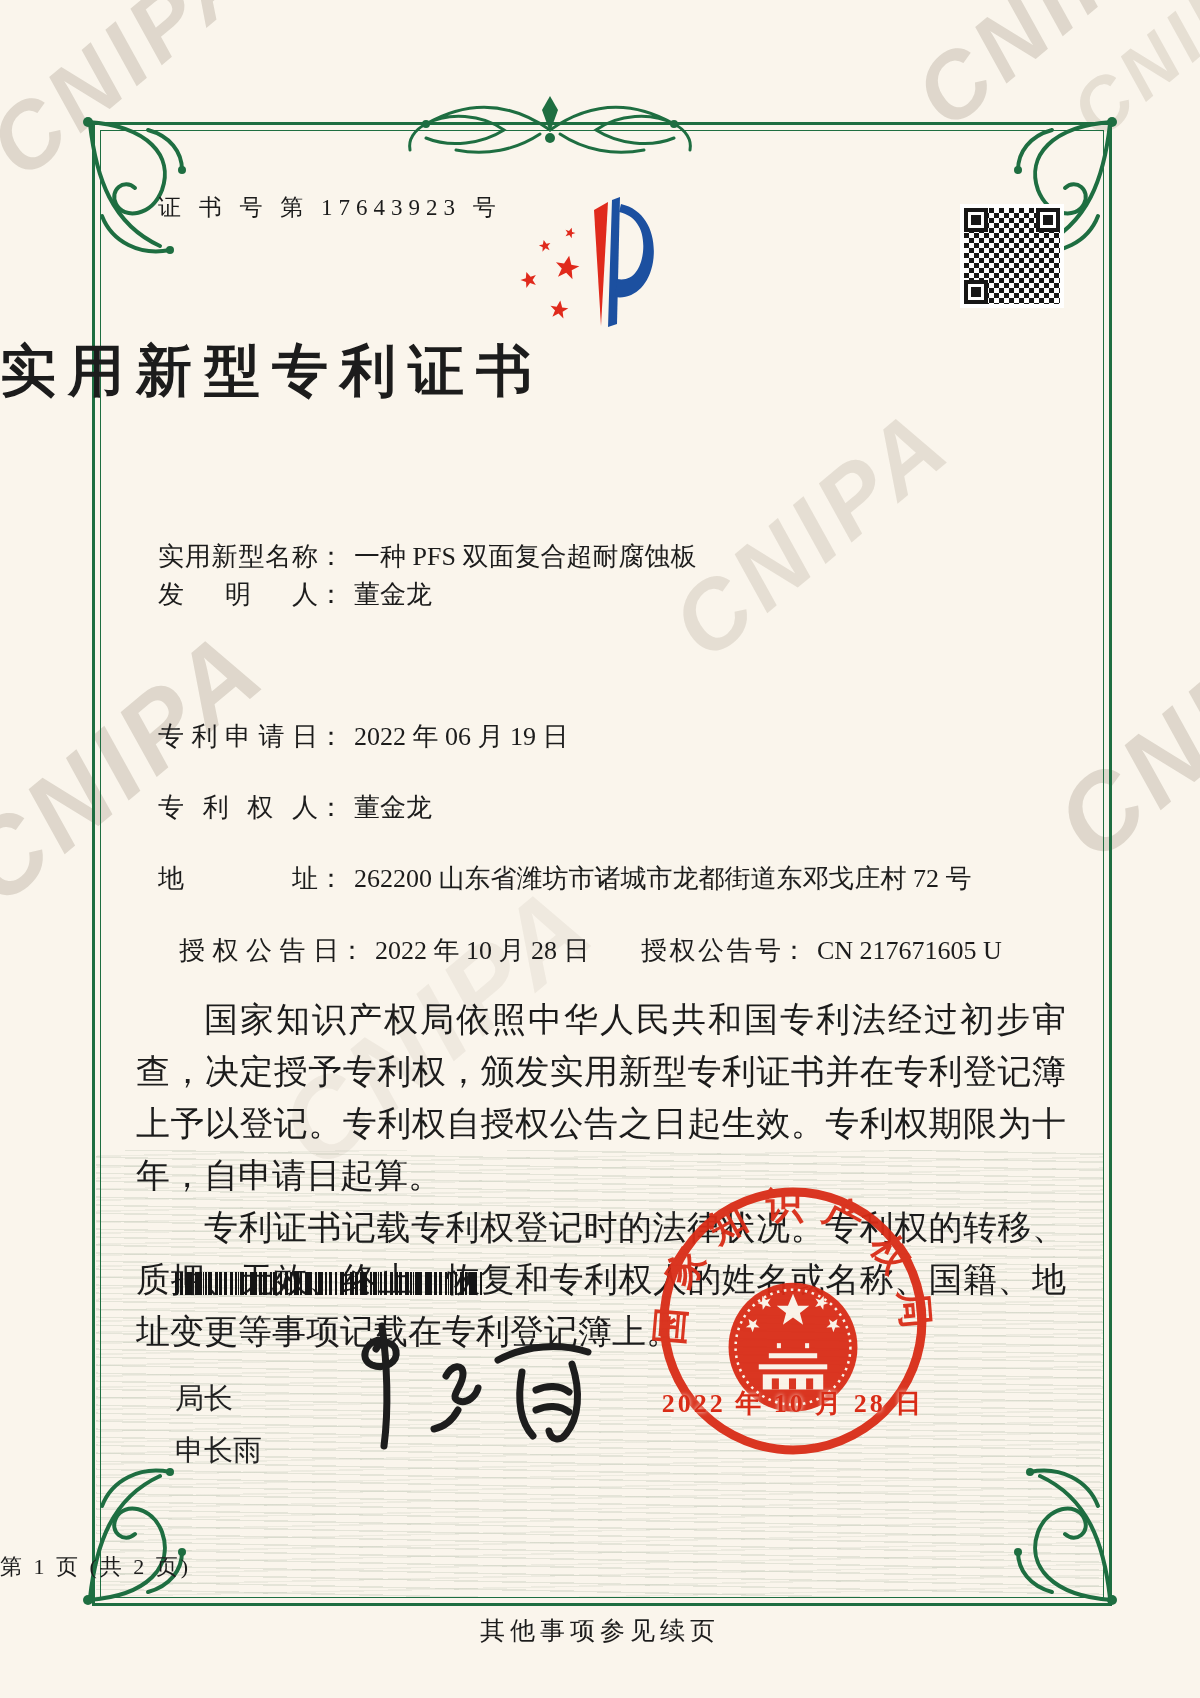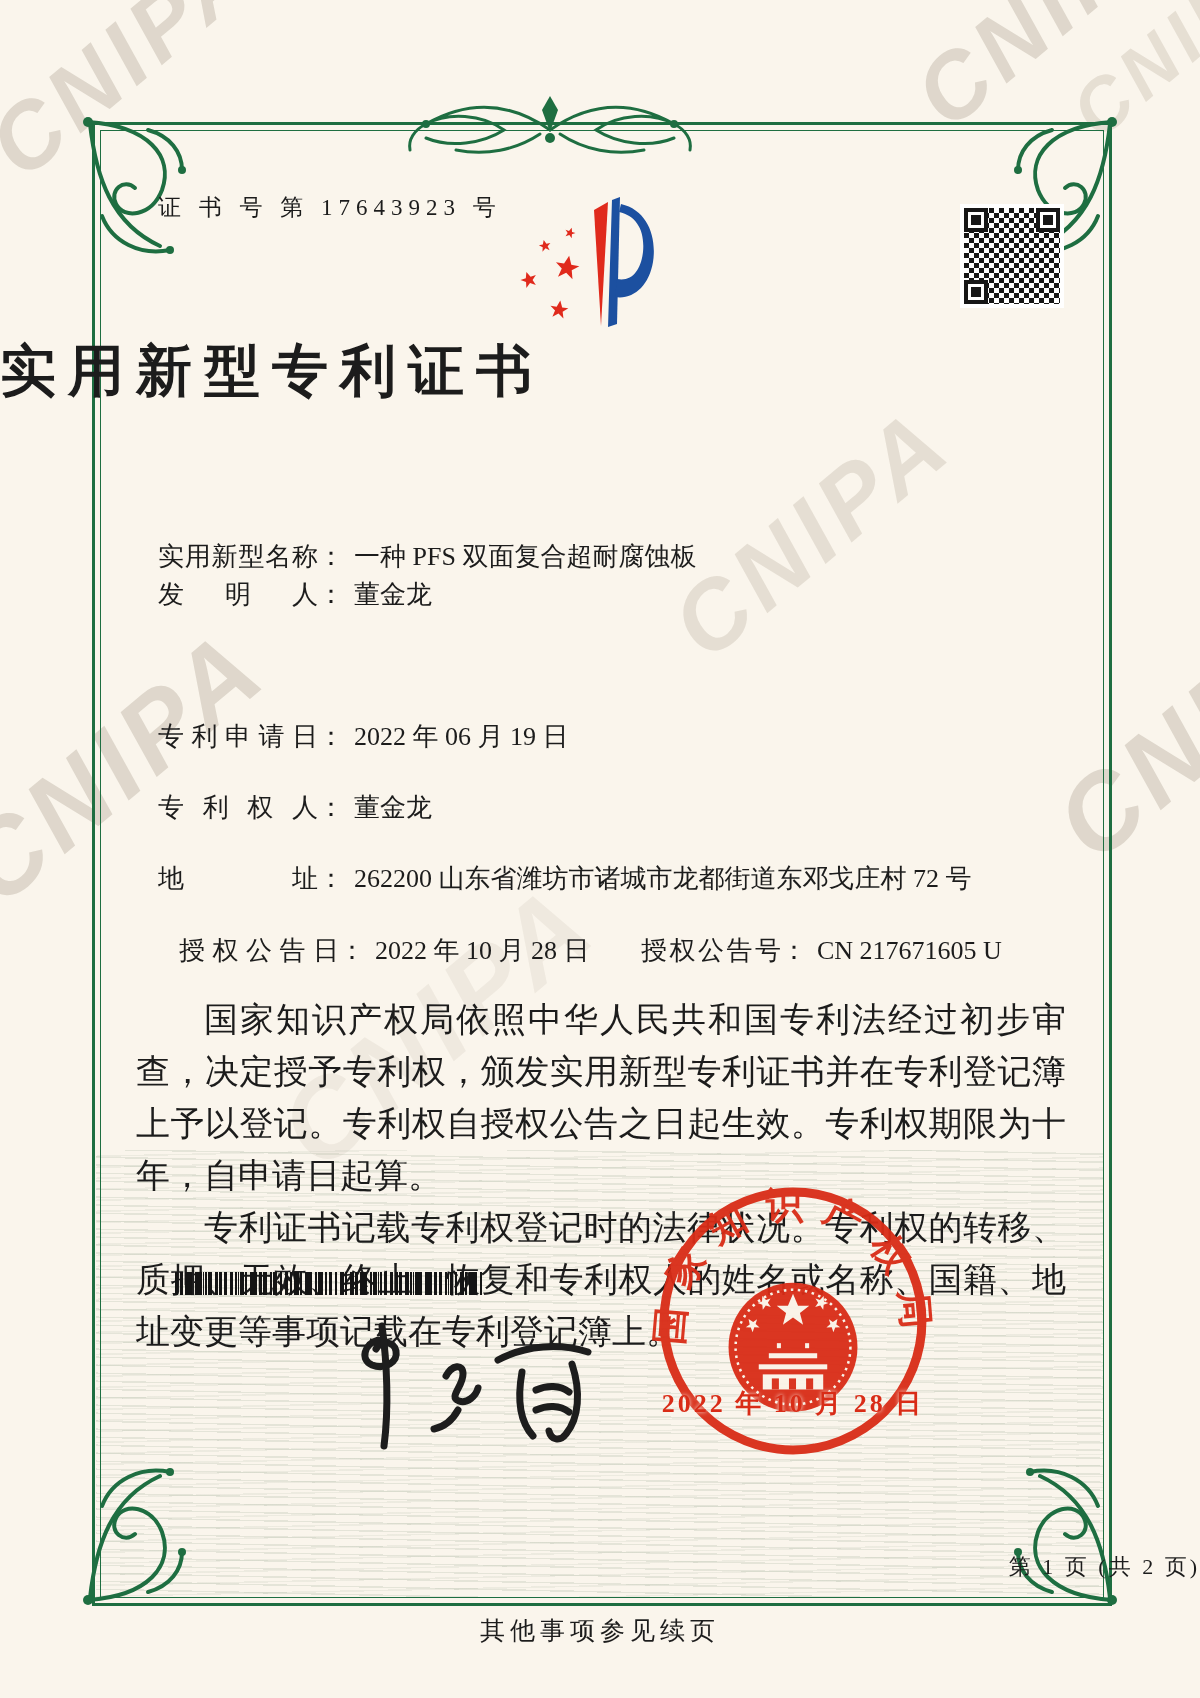--- a/index.html
+++ b/index.html
@@ -73,21 +73,21 @@
 
   .signer{position:absolute;left:175px;top:1372px;z-index:5;font-family:"Liberation Sans",sans-serif;
           font-size:29px;font-weight:500;line-height:52px;color:#222;}
   .signature{position:absolute;left:330px;top:1318px;width:280px;height:150px;z-index:6;}
 
   .seal{position:absolute;left:652px;top:1180px;width:282px;height:282px;z-index:6;opacity:.95;}
   .seal-date{position:absolute;left:652px;top:1386px;width:282px;text-align:center;z-index:7;
              color:#d92c17;font-size:26px;font-weight:700;letter-spacing:3px;
              text-shadow:0 0 4px rgba(250,245,236,.9);}
 
-  .page-num{position:absolute;left:0;top:1552px;width:100%;text-align:right;font-size:22px;
+  .page-num{position:absolute;left:0;top:1552px;width:100%;text-align:left;font-size:22px;
             letter-spacing:3px;z-index:5;}
   .cont-note{position:absolute;left:0;top:1614px;width:100%;text-align:center;font-size:25px;
              letter-spacing:5px;z-index:5;}
 </style>
 </head>
 <body>
 
 <div class="page">
 
   <span class="wm wm1">CNIPA</span>
@@ -222,20 +222,24 @@
     </span>
   </div>
 
   <div class="body-text">
     <p>国家知识产权局依照中华人民共和国专利法经过初步审查，决定授予专利权，颁发实用新型专利证书并在专利登记簿上予以登记。专利权自授权公告之日起生效。专利权期限为十年，自申请日起算。</p>
     <p>专利证书记载专利权登记时的法律状况。专利权的转移、质押、无效、终止、恢复和专利权人的姓名或名称、国籍、地址变更等事项记载在专利登记簿上。</p>
   </div>
 
   <div class="barcode"></div>
 
+  <div class="signer">
+    <div>局长</div>
+    <div>申长雨</div>
+  </div>
 
   <svg class="signature" viewBox="0 0 280 150">
     <g fill="none" stroke="#1d1d1d" stroke-width="7" stroke-linecap="round">
       <path d="M48,22 c-14,4 -18,20 -6,25 c13,5 26,-3 24,-14 c-2,-10 -15,-11 -20,-2"></path>
       <path d="M52,8 c5,36 7,82 2,120"></path>
       <path d="M116,58 c6,-11 17,-13 17,-2 c0,13 -15,23 -4,27 c8,3 17,-5 19,-13"></path>
       <path d="M128,92 c-6,11 -15,17 -24,19"></path>
       <path d="M168,42 c28,-15 62,-17 90,-8"></path>
       <path d="M192,54 c-5,28 -2,50 11,64"></path>
       <path d="M242,46 c9,28 7,54 -6,70 c-6,8 -15,6 -17,-3"></path>

